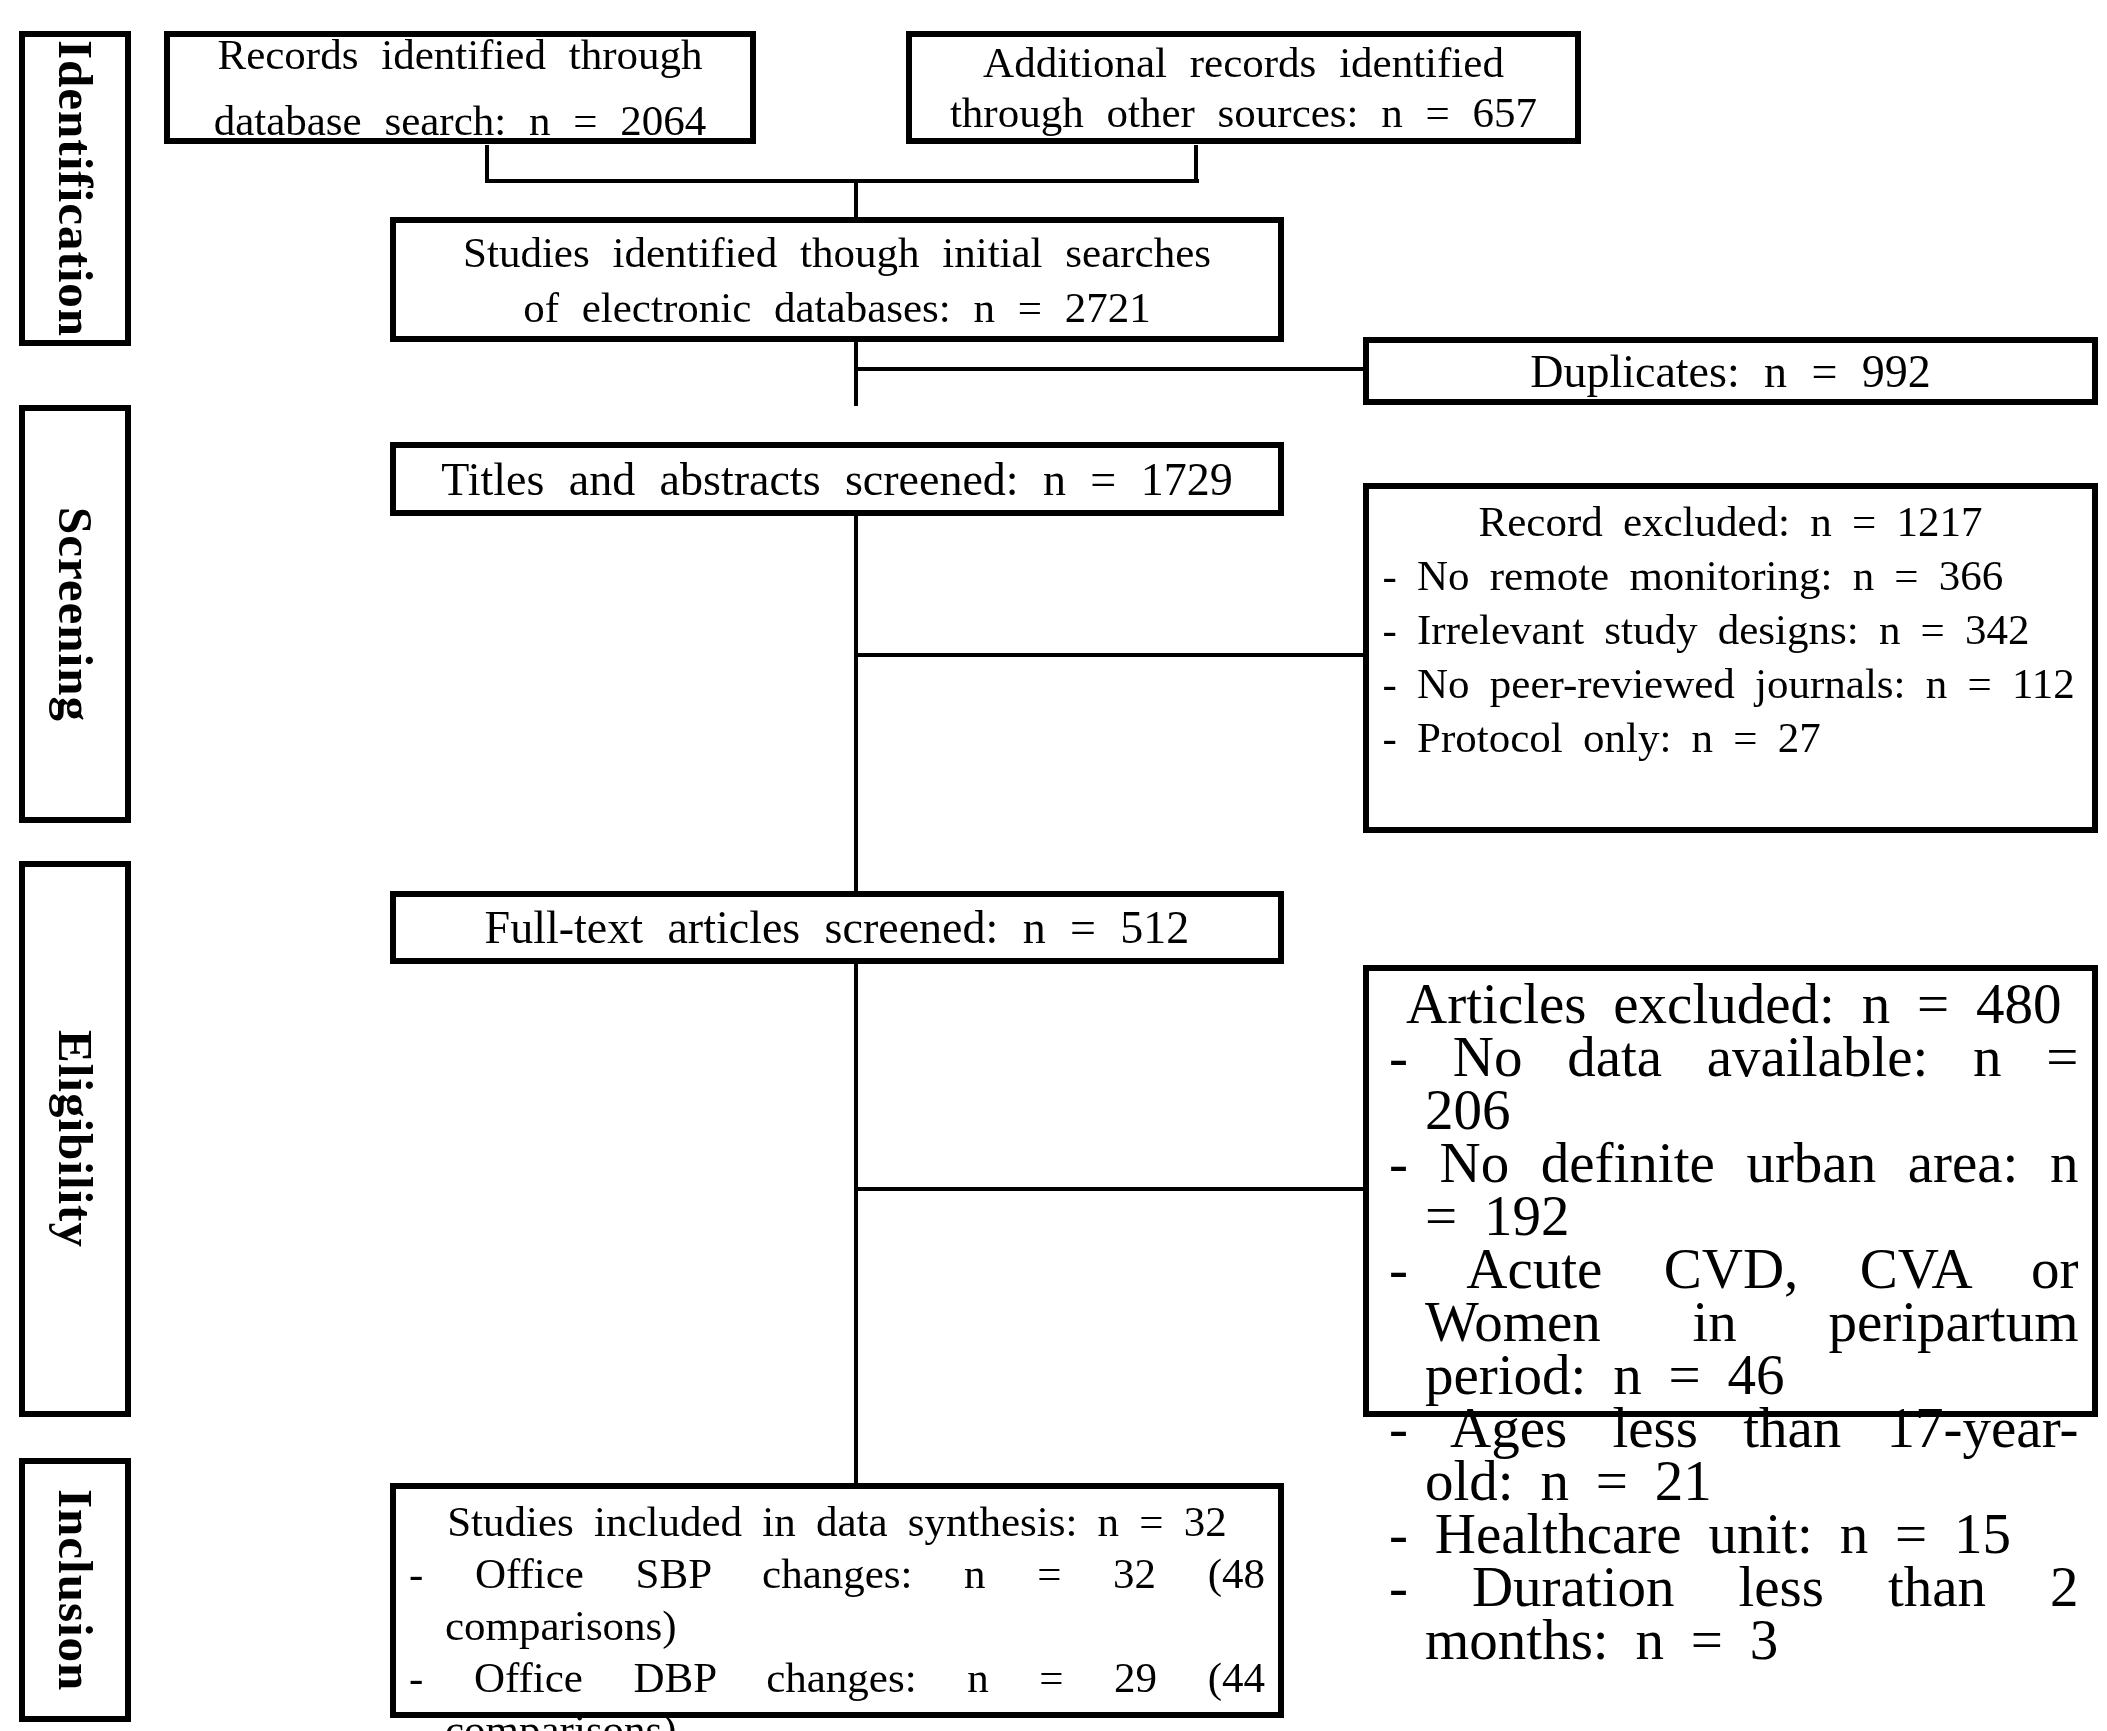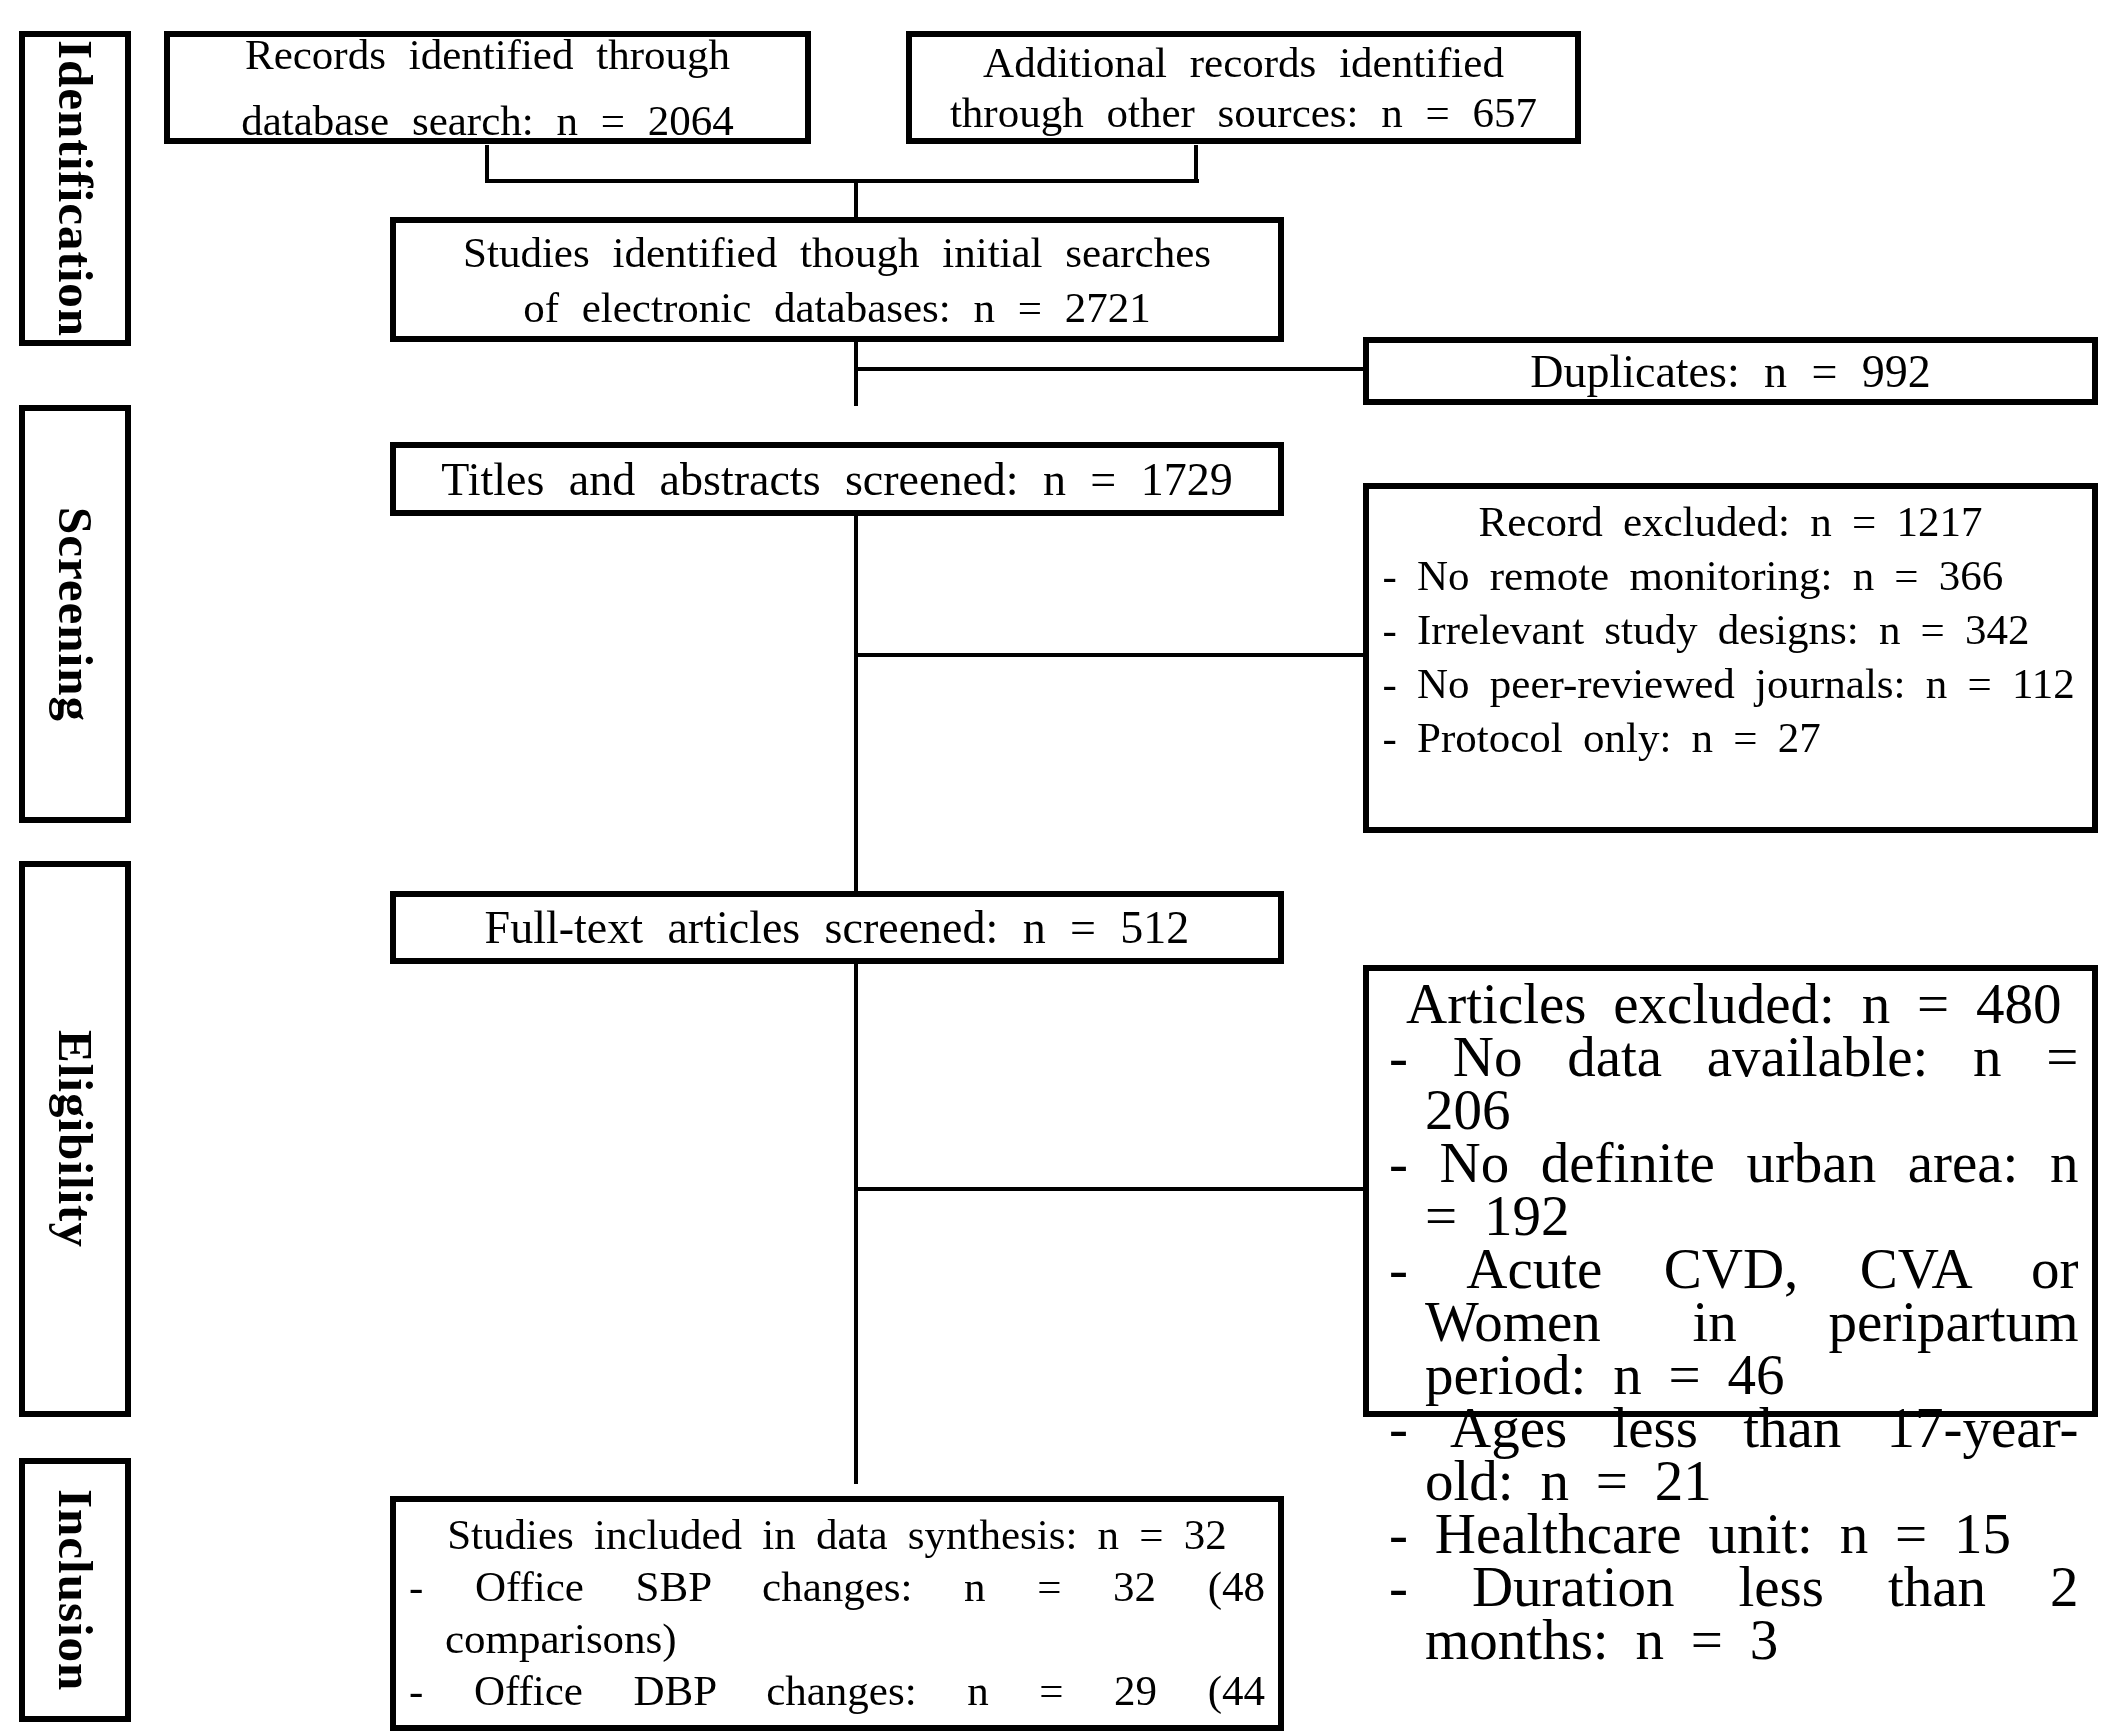--- a/index.html
+++ b/index.html
@@ -77,21 +77,21 @@
   <div class="line" style="left:1194px;top:145px;width:4.2px;height:38px;"></div>
   <div class="line" style="left:485px;top:179px;width:714px;height:4.2px;"></div>
   <div class="line" style="left:854px;top:182px;width:4.2px;height:36px;"></div>
   <div class="line" style="left:854px;top:340px;width:4.2px;height:66px;"></div>
   <div class="line" style="left:856px;top:367px;width:508px;height:4.2px;"></div>
   <div class="line" style="left:854px;top:477px;width:4.2px;height:416px;"></div>
   <div class="line" style="left:856px;top:653px;width:508px;height:4.2px;"></div>
   <div class="line" style="left:854px;top:961px;width:4.2px;height:523px;"></div>
   <div class="line" style="left:856px;top:1187px;width:508px;height:4.2px;"></div>
 
-  <div class="box vcenter toptext" style="left:164px;top:31px;width:647px;height:113px;gap:16px;">
+  <div class="box vcenter toptext" style="left:164px;top:31px;width:592px;height:113px;gap:16px;">
     <div>Records identified through</div>
     <div>database search: n = 2064</div>
   </div>
 
   <div class="box vcenter toptext" style="left:906px;top:31px;width:675px;height:113px;">
     <div>Additional records identified</div>
     <div>through other sources: n = 657</div>
   </div>
 
   <div class="box vcenter midtext" style="left:390px;top:217px;width:894px;height:125px;">
@@ -122,21 +122,21 @@
   <div class="box listbox excl8" style="left:1363px;top:965px;width:735px;height:452px;">
     <div class="hdr">Articles excluded: n = 480</div>
     <div class="itm">- No data available: n = 206</div>
     <div class="itm">- No definite urban area: n = 192</div>
     <div class="itm">- Acute CVD, CVA or Women in peripartum period: n = 46</div>
     <div class="itm">- Ages less than 17-year-old: n = 21</div>
     <div class="itm">- Healthcare unit: n = 15</div>
     <div class="itm">- Duration less than 2 months: n = 3</div>
   </div>
 
-  <div class="box listbox incl" style="left:390px;top:1483px;width:894px;height:235px;margin-top:13px;">
+  <div class="box listbox incl" style="left:390px;top:1483px;width:894px;height:235px;">
     <div class="hdr">Studies included in data synthesis: n = 32</div>
     <div class="itm">- Office SBP changes: n = 32 (48 comparisons)</div>
     <div class="itm">- Office DBP changes: n = 29 (44 comparisons)</div>
 
   </div>
 
 </div>
 
 
 </body></html>

